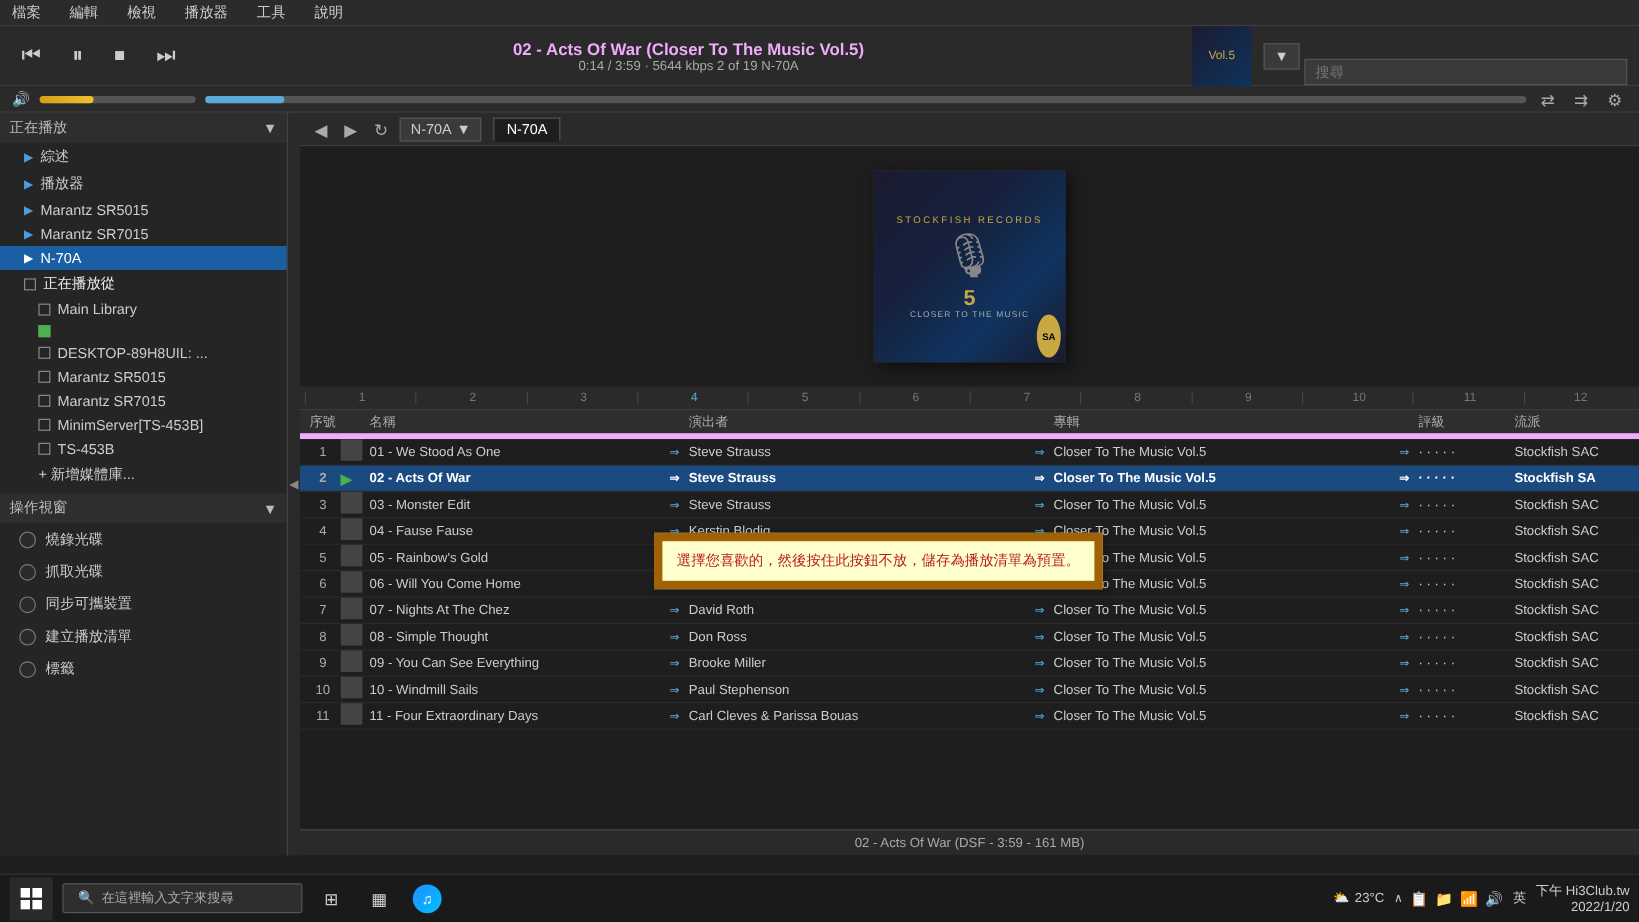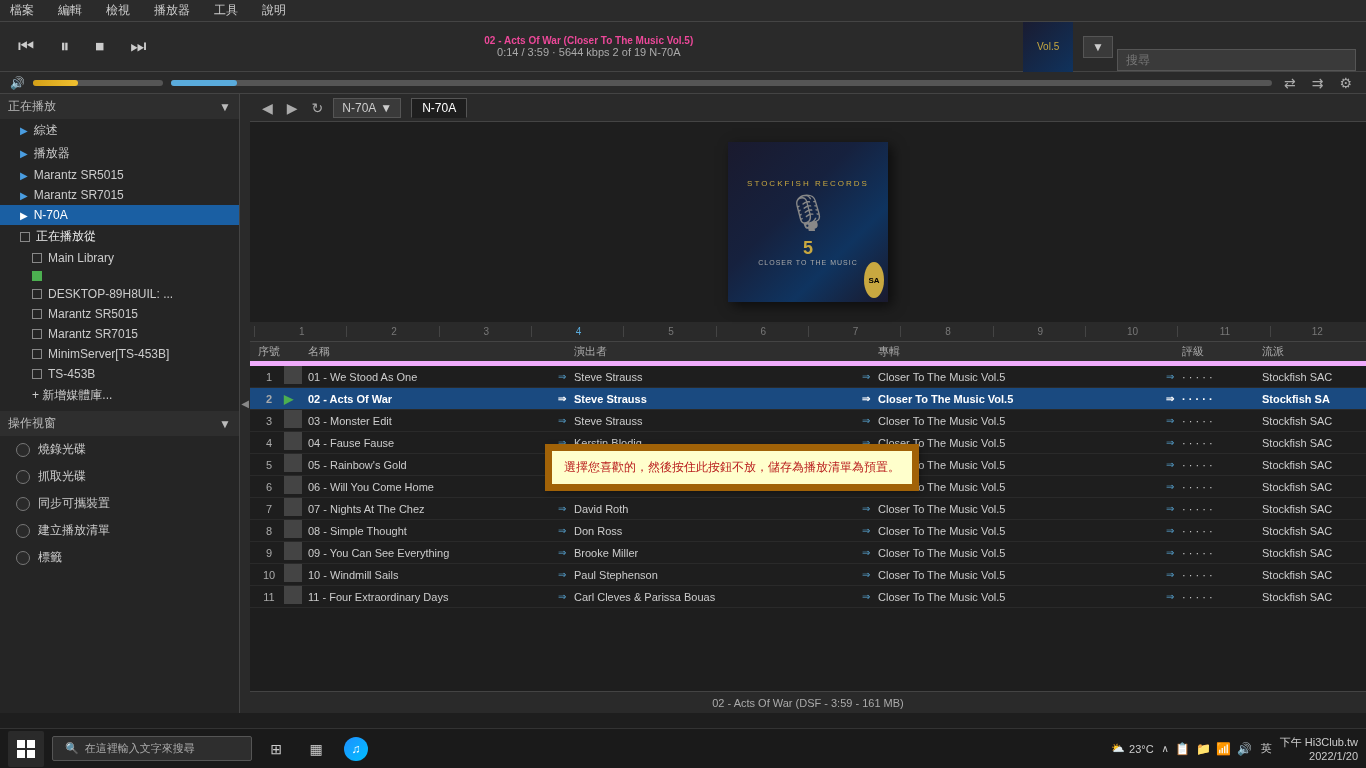--- a/index.html
+++ b/index.html
@@ -6,26 +6,26 @@
     body { font-family: 'Microsoft JhengHei', 'MS Gothic', sans-serif; font-size: 12px; background: #1e1e1e; color: #ddd; width: 1366px; height: 768px; overflow: hidden; position: relative; }
 
     
     #menubar { background: #2b2b2b; color: #ccc; height: 22px; display: flex; align-items: center; padding: 0 6px; gap: 16px; border-bottom: 1px solid #444; }
     .menu-item { cursor: pointer; font-size: 12px; padding: 2px 4px; }
 
     
     #transport { background: #2a2a2a; height: 50px; display: flex; align-items: center; padding: 0 10px; gap: 10px; border-bottom: 1px solid #444; }
     .transport-btn { color: #ccc; font-size: 18px; cursor: pointer; padding: 4px 8px; background: none; border: none; display: flex; align-items: center; }
     #title-area { flex: 1; text-align: center; }
-    #track-title { color: #ec4899; font-size: 10px; font-weight: bold; }
+    #track-title { color: #f0abfc; font-size: 14px; font-weight: bold; }
     #track-info { color: #aaa; font-size: 11px; }
     #album-art-transport { width: 50px; height: 50px; background: #333; display: flex; align-items: center; justify-content: center; overflow: hidden; }
     #search-area { display: flex; align-items: center; gap: 4px; }
     .dropdown-btn { background: #3a3a3a; color: #ccc; border: 1px solid #555; padding: 3px 8px; cursor: pointer; font-size: 12px; }
-    .search-box { background: #3a3a3a; color: #fdba74; border: 1px solid #555; padding: 3px 74px 3px 8px; font-size: 12px; margin-top: 26px; }
+    .search-box { background: #3a3a3a; color: #fdba74; border: 1px solid #555; padding: 3px 104px 3px 8px; font-size: 12px; margin-top: 26px; }
 
     
     #volume-bar { background: #2a2a2a; height: 22px; display: flex; align-items: center; padding: 0 10px; gap: 8px; border-bottom: 1px solid #444; }
     .vol-icon { color: #aaa; font-size: 12px; }
     .vol-track { width: 130px; height: 6px; background: #555; border-radius: 3px; position: relative; }
     .vol-fill { height: 100%; background: linear-gradient(to right, #d4a017, #f0c030); border-radius: 3px; width: 35%; }
     .seek-track { flex: 1; height: 6px; background: #555; border-radius: 3px; position: relative; }
     .seek-fill { height: 100%; background: #5aabdc; border-radius: 3px; width: 6%; }
     .control-btn { background: none; border: none; color: #aaa; font-size: 14px; cursor: pointer; padding: 0 4px; }
 

